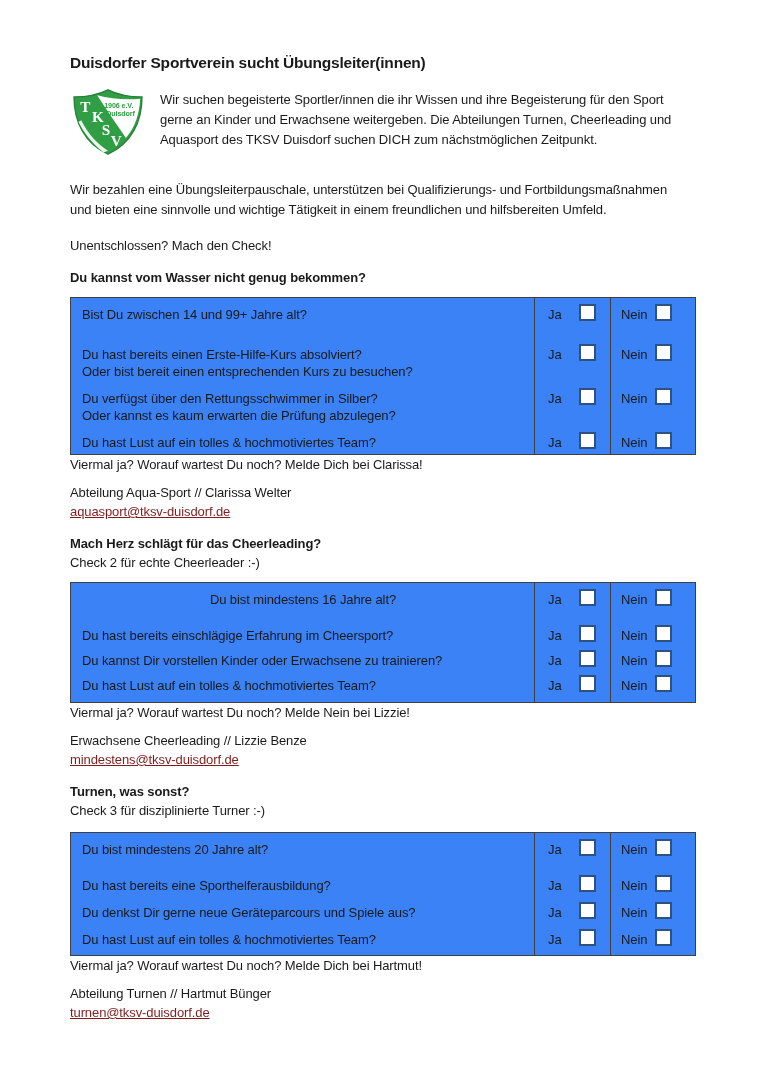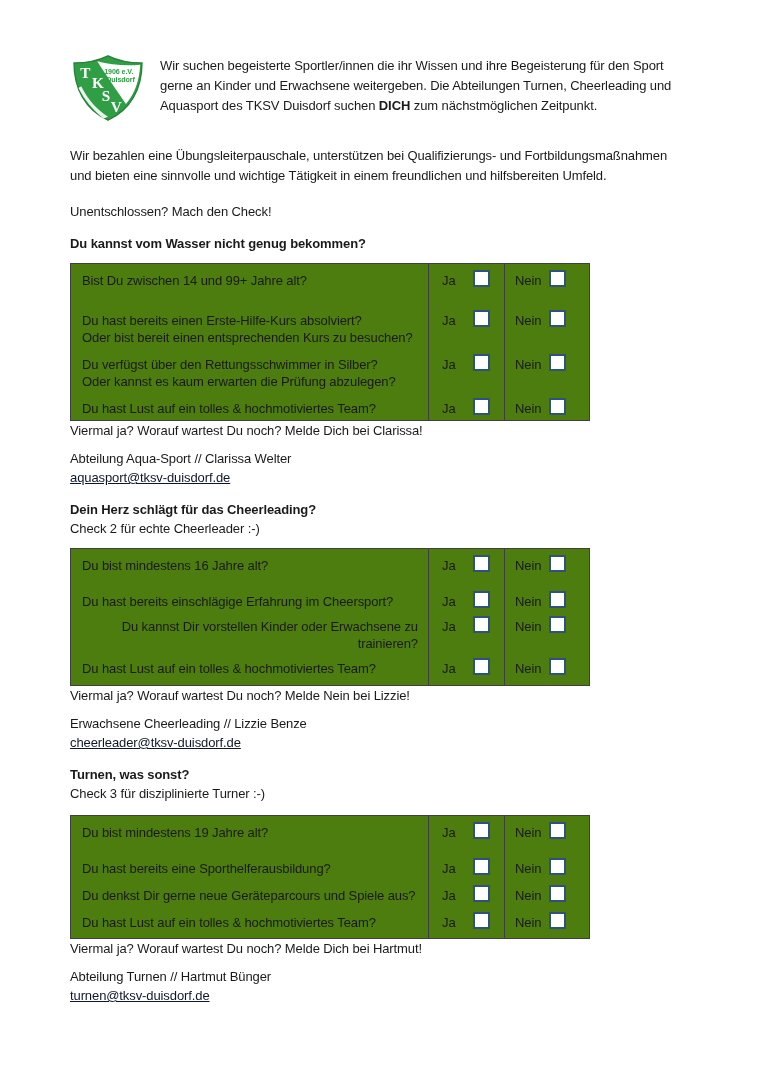--- a/index.html
+++ b/index.html
@@ -19,33 +19,33 @@
     font-size: 15.5px; font-weight: bold;
     margin-bottom: 16px;
     letter-spacing: -0.2px;
   }
   .logo-row { display: flex; gap: 14px; margin-bottom: 0; min-height: 68px; }
   .logo { width: 76px; height: 68px; flex: 0 0 auto; }
   .intro {
     width: 545px; line-height: 20px; margin-top: 2px;
     white-space: pre-line;
   }
-  .intro b { font-weight: bold; margin-top: 32px; }
+  .intro b { font-weight: normal; margin-top: 32px; }
   .para { line-height: 20px; white-space: pre-line; }
   .para2 { margin-top: 24px; }
   .para3 { margin-top: 16px; line-height: 19px; }
   .sec-head { margin-top: 13px; line-height: 19px; font-weight: bold; }
   .sec-sub { line-height: 19px; }
 
   .qtable {
     margin-top: 10px;
-    width: 520px;
+    width: 626px;
     border: 1.5px solid #3f3f3f;
     display: flex; flex-direction: column;
-    background: #4d7c0f;
+    background: #3b82f6;
   }
   .trow { display: flex; }
   .qcell {
     flex: 1 1 auto;
     border-right: 1px solid #3f3f3f;
     padding: 8px 10px 0 11px;
     line-height: 17px;
   }
   .qline2:empty { display: none; }
   .cbcell {
@@ -64,43 +64,44 @@
     margin-top: 0;
   }
   .jacell .cb { margin-left: 17px; }
   .neincell .cb { margin-left: 8px; }
 
   
   .t-aqua .r0 > div { min-height: 40px; }
   .t-aqua .r1 > div { min-height: 44px; }
   .t-aqua .r2 > div { min-height: 44px; }
   .t-aqua .r3 > div { min-height: 28px; }
-  .t-cheer .r0 > div { min-height: 36px; }
+  .t-cheer .r0 > div { min-height: 36px; text-align: center; }
   .t-cheer .r1 > div { min-height: 25px; }
-  .t-cheer .r2 > div { min-height: 25px; text-align: right; }
+  .t-cheer .r2 > div { min-height: 25px; }
   .t-cheer .r3 > div { min-height: 33px; }
   .t-turn .r0 > div { min-height: 36px; }
   .t-turn .r1 > div { min-height: 27px; }
   .t-turn .r2 > div { min-height: 27px; }
   .t-turn .r3 > div { min-height: 32px; }
   .t-turn { margin-top: 12px; }
 
   .outro { line-height: 19px; }
   .contact { margin-top: 9px; line-height: 19px; }
   .email {
-    color: #0f172a;
+    color: #7f1d1d;
     text-decoration: underline;
     cursor: pointer;
   }
 </style>
 </head>
 <body>
 
 <div class="page">
 
+  <div class="doc-title">Duisdorfer Sportverein sucht Übungsleiter(innen)</div>
 
   <div class="logo-row">
     <svg class="logo" viewBox="0 0 84 76">
       <path d="M42,2 C52,7 66,10 80,10 C80,38 68,62 42,74 C16,62 4,38 4,10 C18,10 32,7 42,2 Z" fill="#2F9E45" stroke="#27813A" stroke-width="1.5"></path>
       <path d="M30,8 C44,12 62,13.5 78,12 C77,30 72,44 62,56 C53,42 40,24 30,8 Z" fill="#ffffff"></path>
       <path d="M12,36 C20,52 30,62 42,70 L37,72 C25,63 15,50 9,38 Z" fill="#ffffff" opacity="0.9"></path>
       <text x="11" y="27" font-family="Liberation Serif, serif" font-weight="bold" font-size="17" fill="#ffffff">T</text>
       <text x="24" y="38" font-family="Liberation Serif, serif" font-weight="bold" font-size="17" fill="#ffffff">K</text>
       <text x="35" y="52" font-family="Liberation Serif, serif" font-weight="bold" font-size="17" fill="#ffffff">S</text>
       <text x="45" y="65" font-family="Liberation Serif, serif" font-weight="bold" font-size="17" fill="#ffffff">V</text>
@@ -176,21 +177,21 @@
         </div>
     </div>
   </div>
 
   <div class="outro">Viermal ja? Worauf wartest Du noch? Melde Dich bei Clarissa!</div>
   <div class="contact">
     <div>Abteilung Aqua-Sport // Clarissa Welter</div>
     <a class="email">aquasport@tksv-duisdorf.de</a>
   </div>
 
-  <div class="sec-head">Dein Herz schlägt für das Cheerleading?</div>
+  <div class="sec-head">Mach Herz schlägt für das Cheerleading?</div>
   <div class="sec-sub">Check 2 für echte Cheerleader :-)</div>
 
   <div class="qtable t-cheer">
     <div class="trow r0">
       <div class="qcell">
         <div class="qline1">Du bist mindestens 16 Jahre alt?</div>
       </div>
       <div class="cbcell jacell">
           <span class="cbl">Ja</span>
           <span class="cb"></span>
@@ -237,30 +238,30 @@
       <div class="cbcell neincell">
           <span class="cbl">Nein</span>
           <span class="cb"></span>
         </div>
     </div>
   </div>
 
   <div class="outro">Viermal ja? Worauf wartest Du noch? Melde Nein bei Lizzie!</div>
   <div class="contact">
     <div>Erwachsene Cheerleading // Lizzie Benze</div>
-    <a class="email">cheerleader@tksv-duisdorf.de</a>
+    <a class="email">mindestens@tksv-duisdorf.de</a>
   </div>
 
   <div class="sec-head">Turnen, was sonst?</div>
   <div class="sec-sub">Check 3 für disziplinierte Turner :-)</div>
 
   <div class="qtable t-turn">
     <div class="trow r0">
       <div class="qcell">
-        <div class="qline1">Du bist mindestens 19 Jahre alt?</div>
+        <div class="qline1">Du bist mindestens 20 Jahre alt?</div>
       </div>
       <div class="cbcell jacell">
           <span class="cbl">Ja</span>
           <span class="cb"></span>
         </div>
       <div class="cbcell neincell">
           <span class="cbl">Nein</span>
           <span class="cb"></span>
         </div>
     </div>

